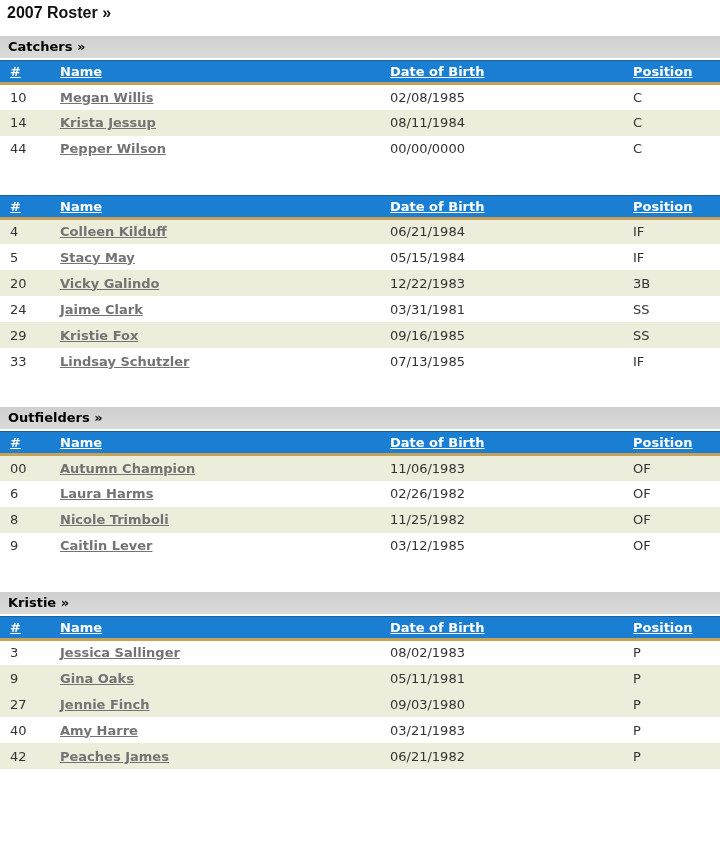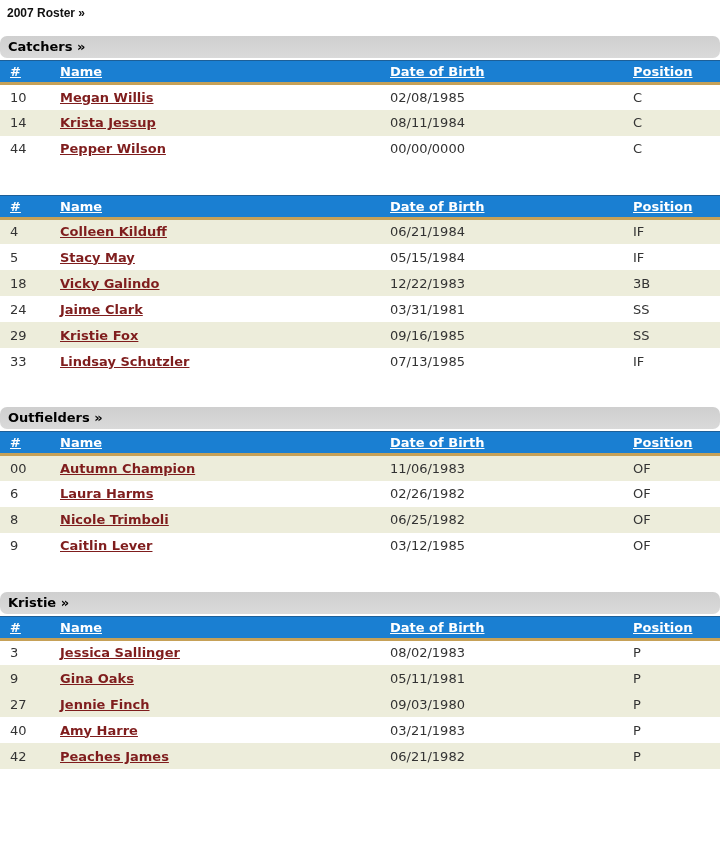--- a/index.html
+++ b/index.html
@@ -10,21 +10,21 @@
   .page {
     width: 720px;
     min-height: 860px;
     box-sizing: border-box;
     padding-top: 3px;
     background: #ffffff;
     font-family: "DejaVu Sans", sans-serif;
   }
   .page-title {
     font-family: "Liberation Sans", sans-serif;
-    font-size: 12px;
+    font-size: 16px;
     font-weight: bold;
     color: #111111;
     line-height: 20px;
     margin: 0 0 13px 0;
     padding-left: 7px;
   }
   .section {
     margin-bottom: 33px;
   }
   .section:last-child {
@@ -32,21 +32,20 @@
   }
   .section-header {
     height: 22px;
     line-height: 22px;
     background: linear-gradient(#cfcfcf, #dadada);
     padding-left: 8px;
     margin-bottom: 2px;
     font-size: 13px;
     font-weight: bold;
     color: #000000;
-    border-radius: 7px;
   }
   table.roster-table {
     width: 720px;
     border-collapse: collapse;
     table-layout: fixed;
   }
   table.roster-table thead th {
     background: #1a7fd2;
     border-top: 1px solid #1d5f98;
     border-bottom: 3px solid #c6a158;
@@ -73,21 +72,21 @@
   }
   table.roster-table tbody td {
     padding: 0 0 0 10px;
     font-size: 13px;
     color: #333333;
     vertical-align: middle;
     overflow: hidden;
     white-space: nowrap;
   }
   table.roster-table tbody td.col-name a {
-    color: #7f1d1d;
+    color: #737373;
     font-weight: bold;
     text-decoration: underline;
     cursor: pointer;
     text-align: center;
   }
 </style>
 </head>
 <body>
 
 <div class="page">
@@ -162,21 +161,21 @@
   </tr>
 
   <tr>
     <td class="col-num">5</td>
     <td class="col-name"><a>Stacy May</a></td>
     <td class="col-dob">05/15/1984</td>
     <td class="col-pos">IF</td>
   </tr>
 
   <tr class="row-cream">
-    <td class="col-num">18</td>
+    <td class="col-num">20</td>
     <td class="col-name"><a>Vicky Galindo</a></td>
     <td class="col-dob">12/22/1983</td>
     <td class="col-pos">3B</td>
   </tr>
 
   <tr>
     <td class="col-num">24</td>
     <td class="col-name"><a>Jaime Clark</a></td>
     <td class="col-dob">03/31/1981</td>
     <td class="col-pos">SS</td>
@@ -229,21 +228,21 @@
   <tr>
     <td class="col-num">6</td>
     <td class="col-name"><a>Laura Harms</a></td>
     <td class="col-dob">02/26/1982</td>
     <td class="col-pos">OF</td>
   </tr>
 
   <tr class="row-cream">
     <td class="col-num">8</td>
     <td class="col-name"><a>Nicole Trimboli</a></td>
-    <td class="col-dob">06/25/1982</td>
+    <td class="col-dob">11/25/1982</td>
     <td class="col-pos">OF</td>
   </tr>
 
   <tr>
     <td class="col-num">9</td>
     <td class="col-name"><a>Caitlin Lever</a></td>
     <td class="col-dob">03/12/1985</td>
     <td class="col-pos">OF</td>
   </tr>
 

